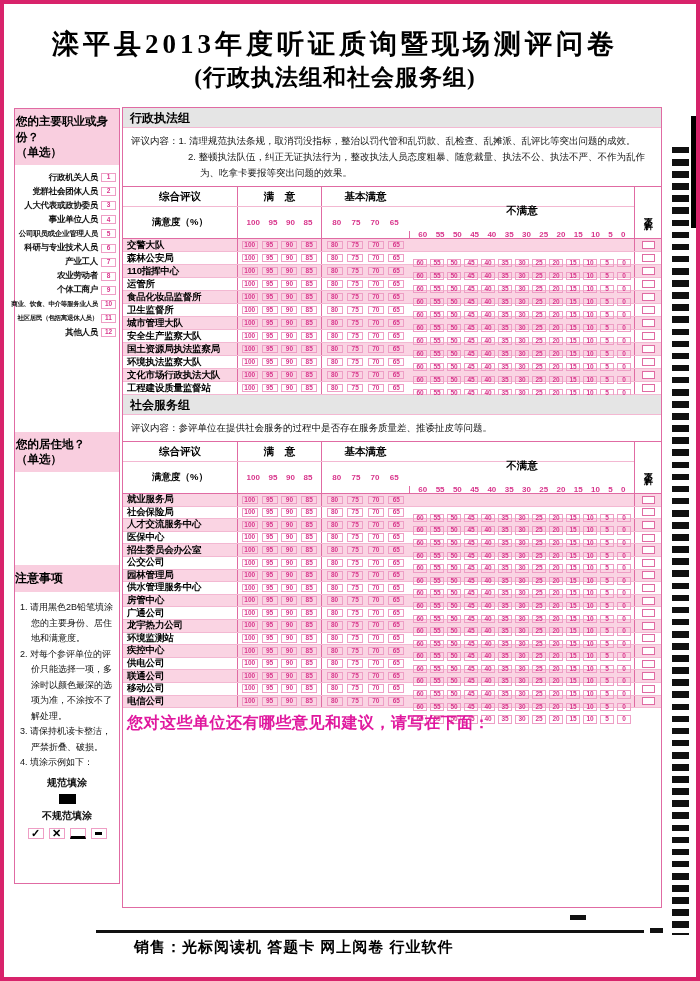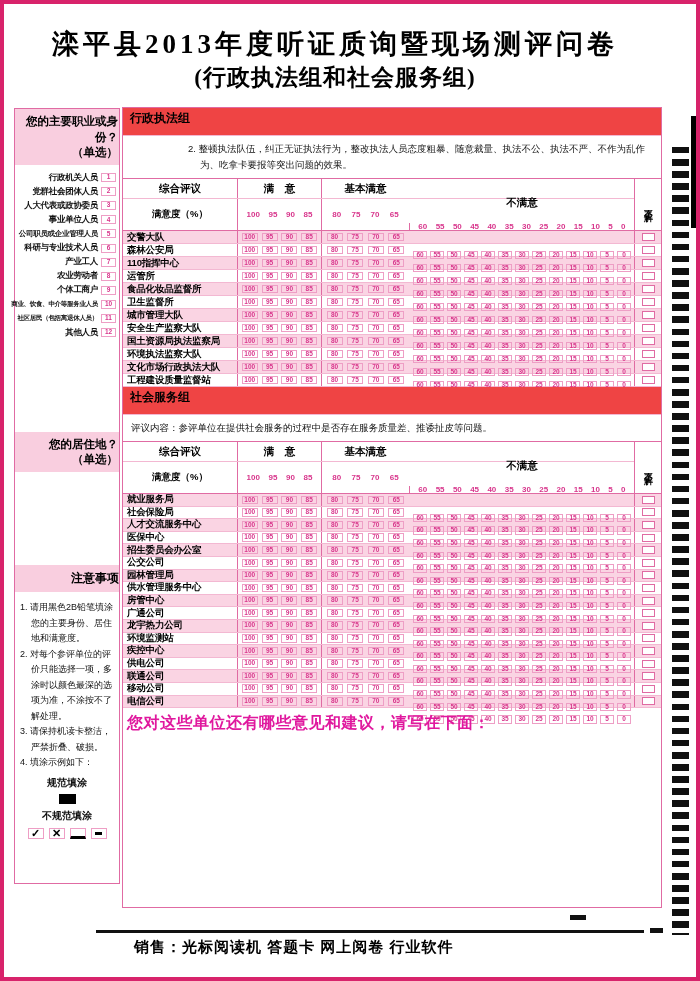--- a/index.html
+++ b/index.html
@@ -18,21 +18,21 @@
     position: absolute; top: 58px; left: 0; right: 30px; text-align: center;
     font-family: "Liberation Serif", serif; font-weight: bold; font-size: 23px;
     letter-spacing: 1px; color: #000;
   }
   
   .sidebar {
     position: absolute; left: 10px; top: 104px; width: 106px; height: 776px;
     border: 1px solid #e06ba3; background: #fff;
   }
   .sb-head {
-    background: #f9cedf; text-align: right; font-weight: bold; font-size: 11.5px;
+    background: #f9cedf; text-align: left; font-weight: bold; font-size: 11.5px;
     line-height: 15.5px; padding: 5px 1px 4px; color: #000;
   }
   .sb-head2 { margin-top: 92px; }
   .sb-head3 { margin-top: 93px; font-size: 12px; padding: 6px 0; }
   .opt-list { margin-top: 6px; }
   .opt-row { display: flex; justify-content: flex-end; align-items: center; height: 14.1px; padding-right: 3px; gap: 3px; }
   .opt-list.res .opt-row { height: 13.5px; }
   .opt-label { font-size: 8.5px; font-weight: bold; color: #111; white-space: nowrap; letter-spacing: -0.3px; }
   .opt-list.occ .opt-row:nth-child(5) .opt-label { font-size: 7.5px; }
   .opt-list.occ .opt-row:nth-child(10) .opt-label,
@@ -53,21 +53,21 @@
     color: #000; line-height: 1;
   }
   .ex-under { border-bottom: 3px solid #000; }
   .ex .dash { width: 7px; height: 3px; background: #000; display: block; }
   
   .main {
     position: absolute; left: 118px; top: 103px; width: 540px; height: 801px;
     border: 1px solid #e06ba3; background: #fff; display: flex; flex-direction: column;
   }
   .sec-bar {
-    height: 28px; background: #ef4444; font-size: 12px; font-weight: bold;
+    height: 20px; background: #e5e5e5; font-size: 12px; font-weight: bold;
     line-height: 20px; padding-left: 7px; color: #000; border-bottom: 1px solid #f3b8d2;
     flex: 0 0 auto;
   }
   .sec-content { padding: 5px 8px 5px; font-size: 9.5px; line-height: 16px; color: #111; flex: 0 0 auto; }
   .cl2 { padding-left: 69px; text-indent: -12px; }
   .rate-table { border-top: 1px solid #e06ba3; flex: 0 0 auto; }
   .t-head { display: flex; border-bottom: 1px solid #e06ba3; }
   .t-left { flex: 1; }
   .t-hrow { display: flex; height: 19px; }
   .t-hrowb { height: 32px; border-top: 1px solid #f3b8d2; }
@@ -191,20 +191,21 @@
       <span class="ex ex-under"></span>
       <span class="ex">
           <i class="dash"></i>
         </span>
     </div>
   </div>
 
   <div class="main">
     <div class="sec-bar">行政执法组</div>
     <div class="sec-content">
+      <div class="cl1"><span>评议内容：</span><span>1. 清理规范执法条规，取消罚没指标，整治以罚代管和乱罚款、乱检查、乱摊派、乱评比等突出问题的成效。</span></div>
       <div class="cl2">2. 整顿执法队伍，纠正无证执法行为，整改执法人员态度粗暴、随意裁量、执法不公、执法不严、不作为乱作为、吃拿卡要报等突出问题的效果。</div>
     </div>
     <div class="rate-table">
         <div class="t-head">
           <div class="t-left">
             <div class="t-hrow">
               <div class="t-name t-hlabel">综合评议</div>
               <div class="t-g1 t-hlabel">满　意</div>
               <div class="t-g2 t-hlabel">基本满意</div>
               <div class="t-g3 t-hlabel">不满意</div>

